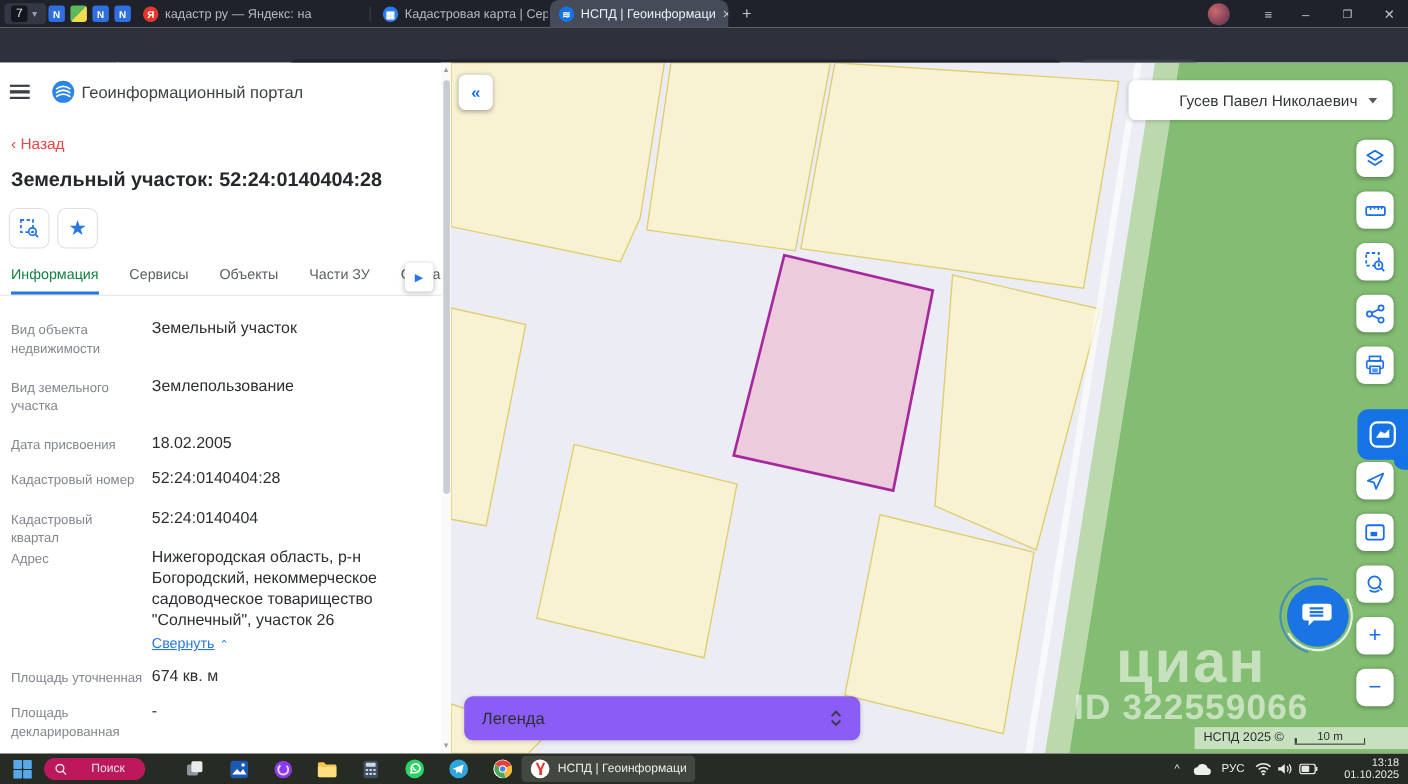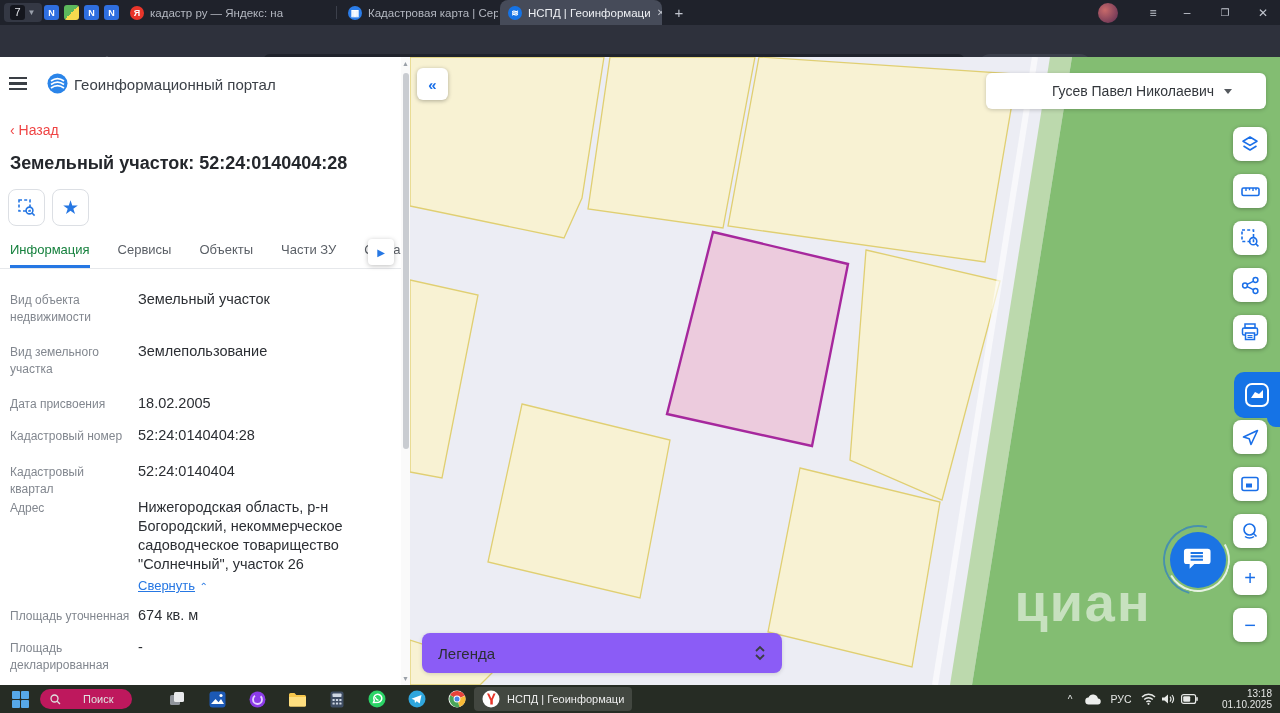--- a/index.html
+++ b/index.html
@@ -44,21 +44,21 @@
   .fvalue { position:absolute; left:128px; top:-2px; width:262px; font-size:14.5px; color:#2b2e33; line-height:19px; }
   .collapse-link { color:#2677e3; font-size:13px; text-decoration:underline; }
   .collapse-caret { color:#2677e3; font-size:10px; text-decoration:none; }
   #pscroll { position:absolute; right:0; top:0; width:9px; height:628px; background:#fafafa; }
   #pscroll .thumb { position:absolute; left:1.5px; top:16px; width:6px; height:376px; background:#c9ccd1; border-radius:3px; }
   #pscroll .sarr { position:absolute; left:0; width:9px; text-align:center; font-size:7px; color:#9aa0a8; }
 
   
   #map { position:absolute; left:410px; top:57px; width:870px; height:628px; background:#ecedf4; overflow:hidden; }
   #collapsebtn { position:absolute; left:7px; top:11px; width:31px; height:32px; background:#fff; border-radius:6px; box-shadow:0 1px 4px rgba(0,0,0,.3); color:#1a6fe8; font-size:15px; font-weight:bold; display:flex; align-items:center; justify-content:center; }
-  #userpill { position:absolute; right:14px; top:16px; width:280px; height:36px; background:#fff; border-radius:6px; box-shadow:0 1px 4px rgba(0,0,0,.2); display:flex; align-items:center; justify-content:center; gap:10px; font-size:14px; color:#33373c;padding-left:32px; }
+  #userpill { position:absolute; right:14px; top:16px; width:240px; height:36px; background:#fff; border-radius:6px; box-shadow:0 1px 4px rgba(0,0,0,.2); display:flex; align-items:center; justify-content:center; gap:10px; font-size:14px; color:#33373c;padding-left:32px; }
   #userpill .caret { width:0; height:0; border-left:4.5px solid transparent; border-right:4.5px solid transparent; border-top:5px solid #55595e; }
   .mbtn { position:absolute; right:13px; width:34px; height:34px; background:#fff; border-radius:8px; box-shadow:0 1px 4px rgba(0,0,0,.3); display:flex; align-items:center; justify-content:center; }
   #activetool { position:absolute; right:0; top:315px; width:46px; height:46px; background:#1573e6; border-radius:10px 0 0 10px; display:flex; align-items:center; justify-content:center; }
   #activetool::after { content:""; position:absolute; right:0; top:44px; width:13px; height:11px; background:#1573e6; border-radius:0 0 0 9px; }
   #chatbtn { position:absolute; left:760px; top:475px; width:56px; height:56px; border-radius:50%; background:#1b74e4; display:flex; align-items:center; justify-content:center; }
   #chatbtn::before { content:""; position:absolute; left:-7px; top:-7px; width:66px; height:66px; border-radius:50%; border:2.5px solid rgba(25,110,220,.55); border-right-color:transparent; border-bottom-color:transparent; transform:rotate(-30deg); }
   #chatbtn::after { content:""; position:absolute; left:-4px; top:-4px; width:60px; height:60px; border-radius:50%; border:2px solid rgba(255,255,255,.8); border-left-color:transparent; border-top-color:transparent; transform:rotate(15deg); }
   #legend { position:absolute; left:12px; top:576px; width:360px; height:40px; background:#8b5cf6; border-radius:8px; box-shadow:0 1px 4px rgba(0,0,0,.15); display:flex; align-items:center; padding:0 16px; }
   #legend .ltxt { font-size:15px; color:#2b2e33; }
   #legend .lchev { margin-left:auto; }
@@ -273,20 +273,21 @@
     <line x1="625" y1="0" x2="525" y2="628" stroke="#ffffff" stroke-width="6" opacity="0.65"></line>
 
     <polygon points="640,0 662,0 562,628 540,628" fill="#bcd9ad"></polygon>
     <polygon points="662,0 870,0 870,628 562,628" fill="#83bd72"></polygon>
 
     <polygon points="303,175 438,207 402,389 257,357" fill="#ebc8da" fill-opacity="0.92" stroke="#a6289d" stroke-width="2.4"></polygon>
   </svg>
 
   <div id="watermark">
     <div class="w1">циан</div>
+    <div class="w2">ID 322559066</div>
   </div>
 
   <div id="collapsebtn">«</div>
 
   <div id="userpill">
     <span>Гусев Павел Николаевич</span>
     <span class="caret"></span>
   </div>
 
   <div class="mbtn" style="top:70px;">
@@ -363,20 +364,27 @@
   </div>
 
   <div id="legend">
     <span class="ltxt">Легенда</span>
     <svg class="lchev" width="12" height="16" viewBox="0 0 12 16">
         <path d="M2 6l4-4 4 4" fill="none" stroke="#3a3d42" stroke-width="1.8"></path>
         <path d="M2 10l4 4 4-4" fill="none" stroke="#3a3d42" stroke-width="1.8"></path>
       </svg>
   </div>
 
+  <div id="attrib">
+    <span class="atxt">НСПД 2025 ©</span>
+    <div id="scalebar">
+      <div class="line"></div>
+      <div class="slabel">10 m</div>
+    </div>
+  </div>
 </div>
 
 <div id="taskbar">
   <div class="tbicon" style="left:10px;">
     <svg width="17" height="17" viewBox="0 0 17 17">
         <rect x="0" y="0" width="8" height="8" rx="1" fill="#57a8e8"></rect>
         <rect x="9" y="0" width="8" height="8" rx="1" fill="#57a8e8"></rect>
         <rect x="0" y="9" width="8" height="8" rx="1" fill="#57a8e8"></rect>
         <rect x="9" y="9" width="8" height="8" rx="1" fill="#57a8e8"></rect>
       </svg>

